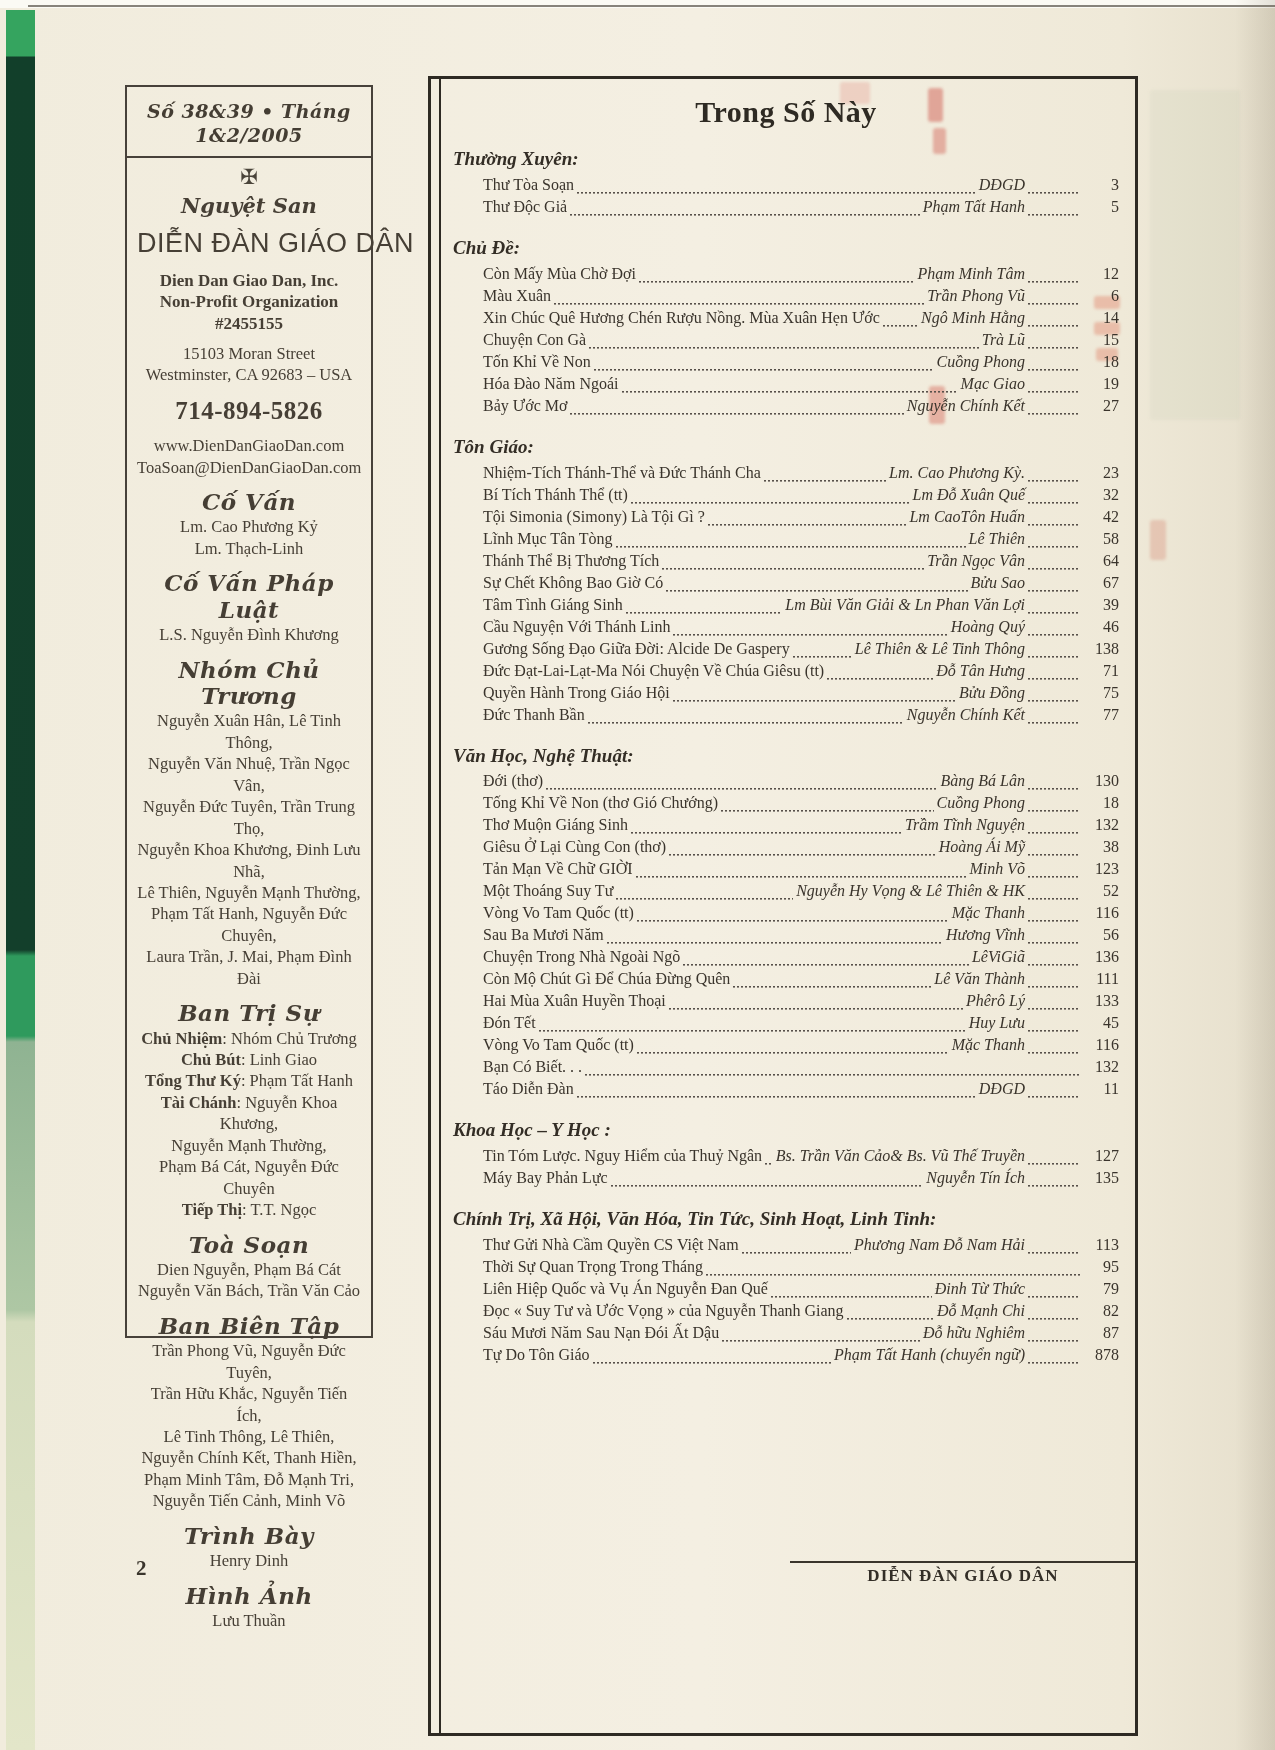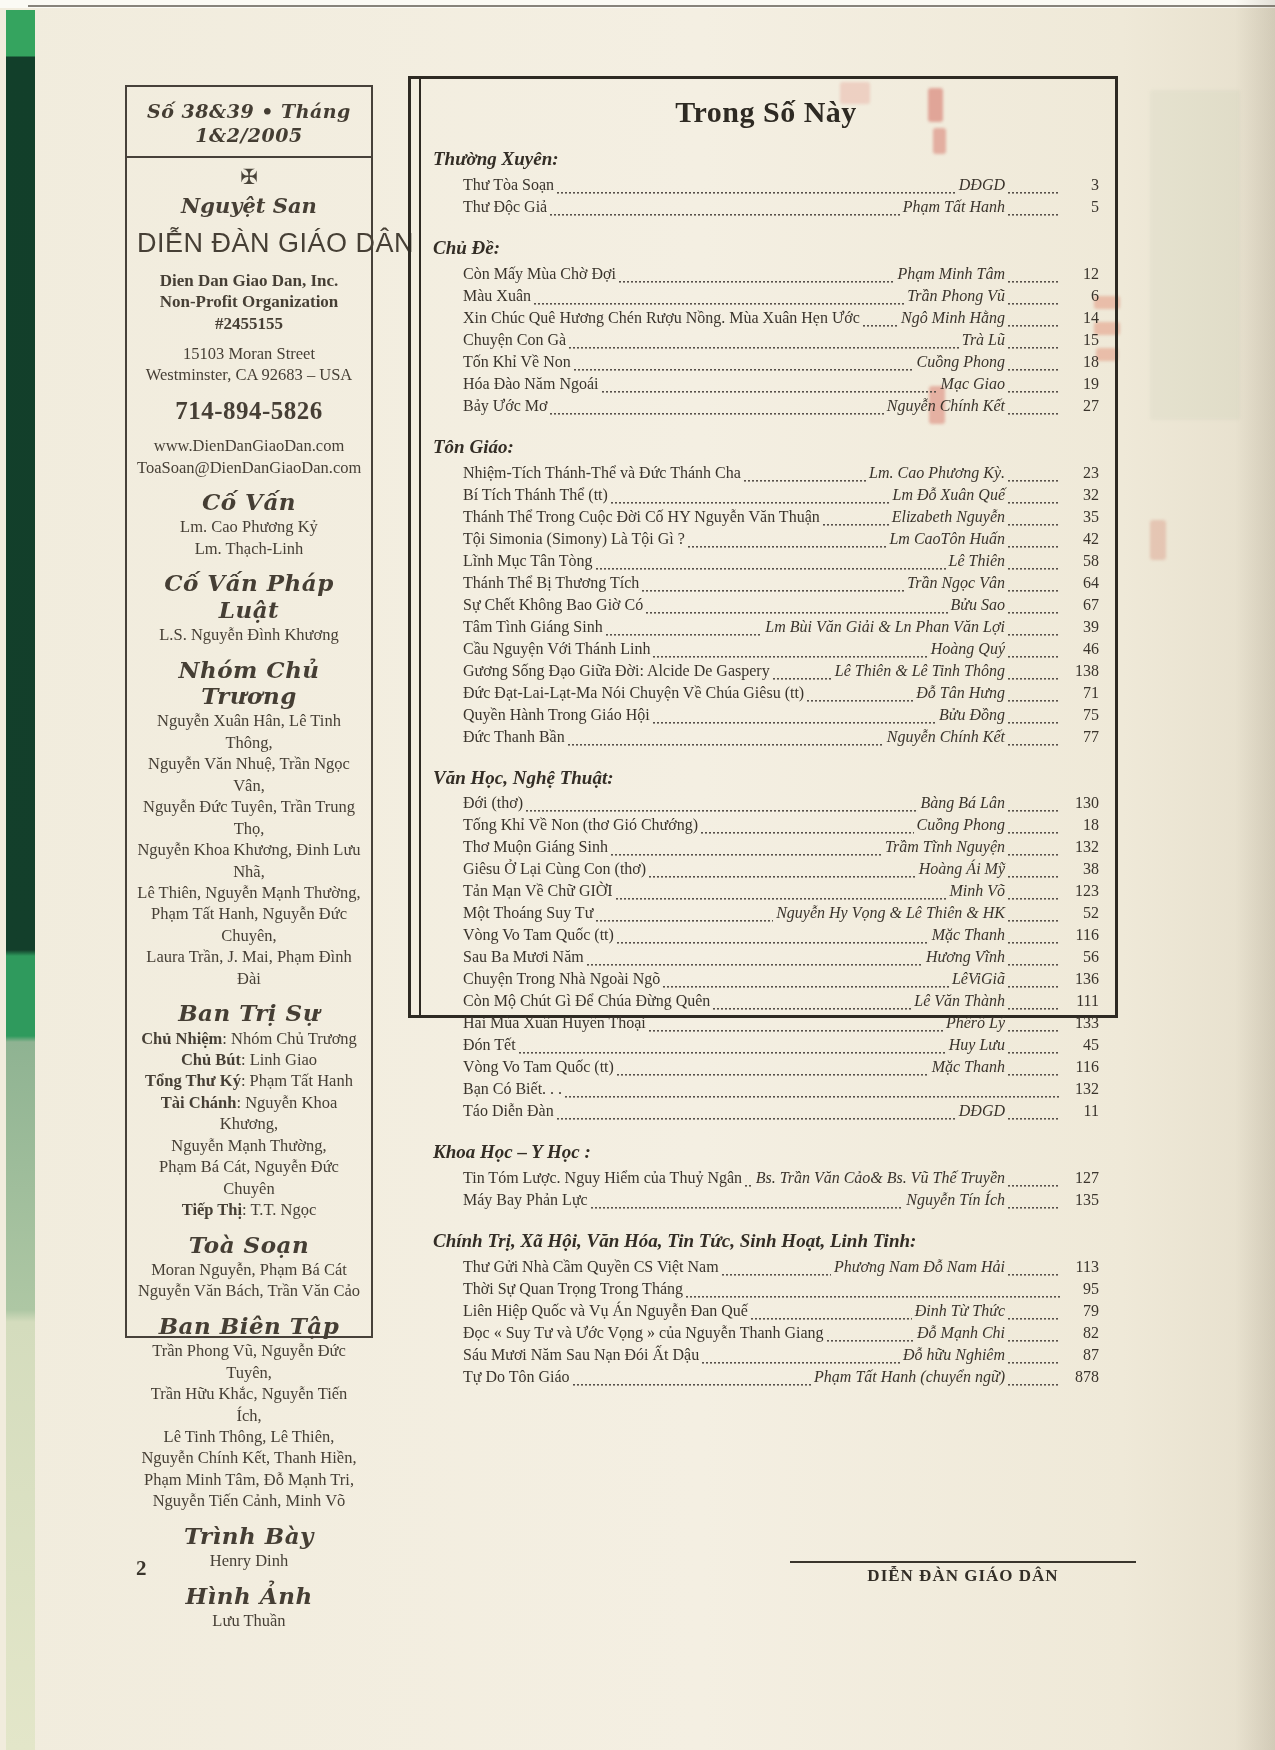--- a/index.html
+++ b/index.html
@@ -47,21 +47,21 @@
   .org{font-weight:bold;font-size:17px;line-height:1.25;}
   .addr{margin-top:9px;font-size:16.5px;}
   .phone{font-weight:bold;font-size:25px;margin-top:10px;letter-spacing:.5px;}
   .contact{margin-top:8px;font-size:16.5px;line-height:1.3;}
   .script-head{font-family:"DejaVu Serif",serif;font-style:italic;font-weight:bold;
     font-size:23px;margin:11px 0 1px 0;color:#453e34;letter-spacing:.5px;line-height:1.15;}
   .m-lines{font-size:16.5px;line-height:1.3;}
   .m-lines b{font-weight:bold;}
   
   .toc-box{
-    position:absolute;left:408px;top:76px;width:710px;height:942px;
+    position:absolute;left:428px;top:76px;width:710px;height:1660px;
     border:3px solid #2e2a23;box-sizing:border-box;
     padding:10px 16px 10px 22px;
   }
   .toc-inner-line{position:absolute;left:8px;top:0;bottom:0;width:2px;background:#2e2a23;}
   .toc-title{text-align:center;font-weight:bold;font-size:30px;color:#2e2a23;
     margin:6px 0 10px 0;letter-spacing:.5px;}
   .toc-head{font-weight:bold;font-style:italic;font-size:19px;color:#332d25;
     margin:19px 0 4px 0;line-height:1.15;}
   .toc-row{display:flex;align-items:flex-end;font-size:16px;line-height:22px;
     padding-left:30px;color:#3a342c;white-space:nowrap;}
@@ -138,21 +138,21 @@
         <div><b>Chủ Nhiệm</b>: Nhóm Chủ Trương</div>
         <div><b>Chủ Bút</b>: Linh Giao</div>
         <div><b>Tổng Thư Ký</b>: Phạm Tất Hanh</div>
         <div><b>Tài Chánh</b>: Nguyễn Khoa Khương,</div>
         <div>Nguyễn Mạnh Thường,</div>
         <div>Phạm Bá Cát, Nguyễn Đức Chuyên</div>
         <div><b>Tiếp Thị</b>: T.T. Ngọc</div>
       </div>
       <div class="script-head">Toà Soạn</div>
       <div class="m-lines">
-        <div>Moran Nguyễn, Phạm Bá Cát</div>
+        <div>Dien Nguyễn, Phạm Bá Cát</div>
         <div>Nguyễn Văn Bách, Trần Văn Cảo</div>
       </div>
       <div class="script-head">Ban Biên Tập</div>
       <div class="m-lines">
         <div>Trần Phong Vũ, Nguyễn Đức Tuyên,</div>
         <div>Trần Hữu Khắc, Nguyễn Tiến Ích,</div>
         <div>Lê Tinh Thông, Lê Thiên,</div>
         <div>Nguyễn Chính Kết, Thanh Hiền,</div>
         <div>Phạm Minh Tâm, Đỗ Mạnh Tri,</div>
         <div>Nguyễn Tiến Cảnh, Minh Võ</div>
@@ -246,27 +246,20 @@
         <span class="p">23</span>
       </div>
       <div class="toc-row">
         <span class="t">Bí Tích Thánh Thể (tt)</span>
         <div class="lead"></div>
         <span class="a">Lm Đỗ Xuân Quế</span>
         <div class="lead2"></div>
         <span class="p">32</span>
       </div>
       <div class="toc-row">
-        <span class="t">Thánh Thể Trong Cuộc Đời Cố HY Nguyễn Văn Thuận</span>
-        <div class="lead"></div>
-        <span class="a">Elizabeth Nguyễn</span>
-        <div class="lead2"></div>
-        <span class="p">35</span>
-      </div>
-      <div class="toc-row">
         <span class="t">Tội Simonia (Simony) Là Tội Gì ?</span>
         <div class="lead"></div>
         <span class="a">Lm CaoTôn Huấn</span>
         <div class="lead2"></div>
         <span class="p">42</span>
       </div>
       <div class="toc-row">
         <span class="t">Lĩnh Mục Tân Tòng</span>
         <div class="lead"></div>
         <span class="a">Lê Thiên</span>

